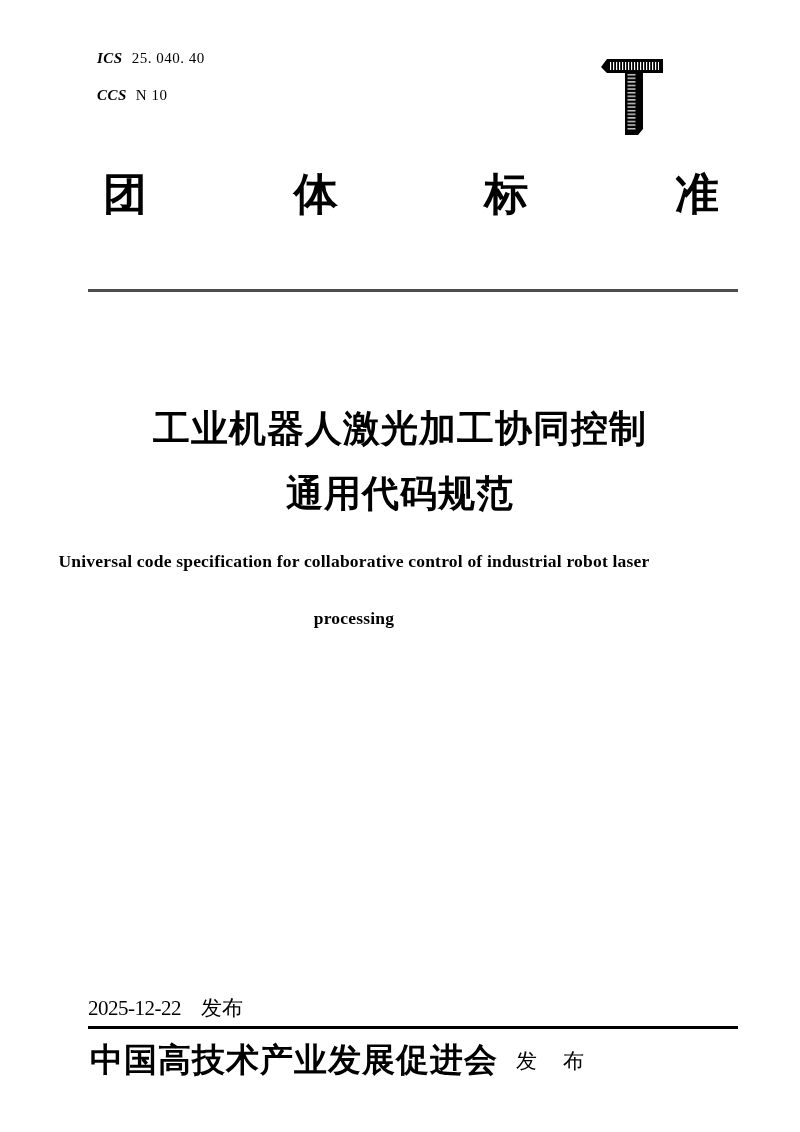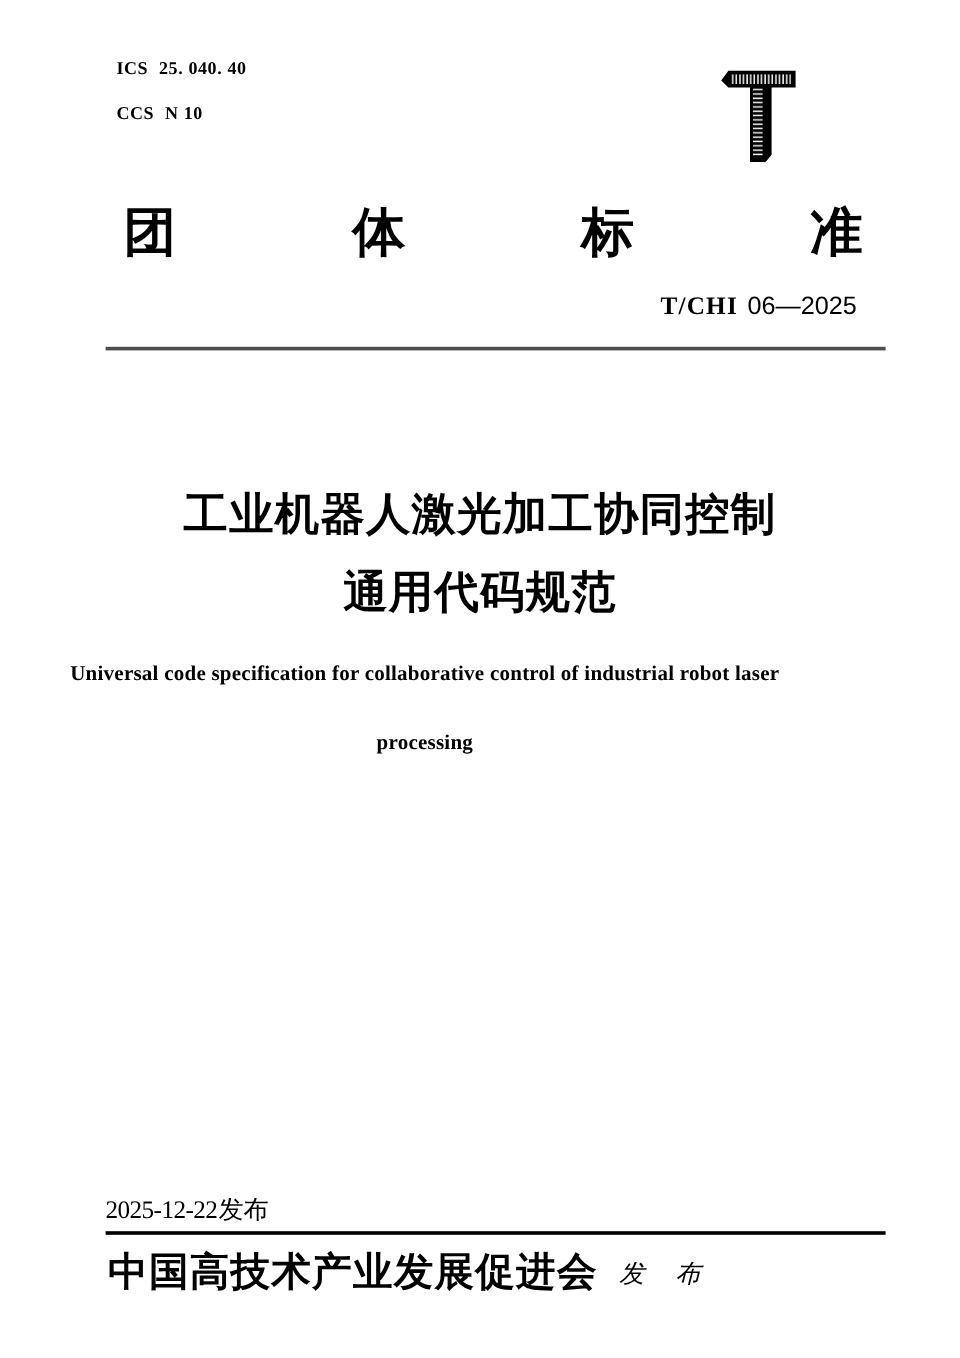--- a/index.html
+++ b/index.html
@@ -13,22 +13,22 @@
     font-family:"Liberation Sans", sans-serif;
     color:#000;
   }
   
   .code-line {
     position:absolute; left:97px;
     font-family:"Liberation Serif", serif;
     font-size:15px; letter-spacing:0.5px;
     white-space:nowrap;
   }
-  .code-line .lbl { font-weight:bold; }
-  .code-line .val { font-weight:bold; margin-left:9px; }
+  .code-line .lbl { font-weight:bold;font-style:italic; }
+  .code-line .val { font-weight:normal; margin-left:9px; }
   .ics-line { top:50px; }
   .ccs-line { top:87px; }
 
   
   .t-logo { position:absolute; left:597px; top:55px; width:68px; height:84px; }
 
   
   .banner {
     position:absolute; left:103px; top:170px; width:616px;
     display:flex; justify-content:space-between;
@@ -69,40 +69,40 @@
   .subtitle-line2 { top:592px;margin-top:16px; }
 
   
   .dates-row {
     position:absolute; left:88px; top:994px; width:648px;
     display:flex; justify-content:space-between;
     font-size:21px;
   }
   .date-item { white-space:nowrap; }
   .date-item .d { letter-spacing:-0.5px;font-family:Liberation Serif, serif; }
-  .date-item .l { margin-left:1px; }
+  .date-item .l { margin-left:20px; }
 
   .rule-bottom {
     position:absolute; left:88px; width:650px; top:1026px; height:2.5px;
     background:#000;
   }
 
   
   .publisher-row {
     position:absolute; left:0; top:1038px; width:684px;
     text-align:center; white-space:nowrap;
   }
   .publisher-row .inner { display:inline-flex; align-items:center; }
   .publisher-name {
     font-family:"Liberation Serif", serif;
     font-size:33px; font-weight:bold; letter-spacing:1px;
   }
   .publish-label {
     font-family:"Liberation Sans", sans-serif;
-    font-size:21px; margin-left:18px; letter-spacing:10px;font-style:italic;
+    font-size:21px; margin-left:18px; letter-spacing:10px;
   }
 </style>
 </head>
 <body>
 
 <div class="page">
 
   <div class="code-line ics-line">
     <span class="lbl">ICS</span><span class="val">25. 040. 40</span>
   </div>
@@ -131,23 +131,20 @@
     </svg>
   </div>
 
   <div class="banner">
     <span>团</span>
     <span>体</span>
     <span>标</span>
     <span>准</span>
   </div>
 
-  <div class="std-number">
-    <span class="prefix">T/CHI</span><span class="num">06—2025</span>
-  </div>
 
   <div class="rule-top"></div>
 
   <div class="title-line title-line2">通用代码规范</div>
   <div class="title-line title-line1">工业机器人激光加工协同控制</div>
 
   <div class="subtitle-line subtitle-line1">Universal code specification for collaborative control of industrial robot laser</div>
   <div class="subtitle-line subtitle-line2">processing</div>
 
   <div class="dates-row">

